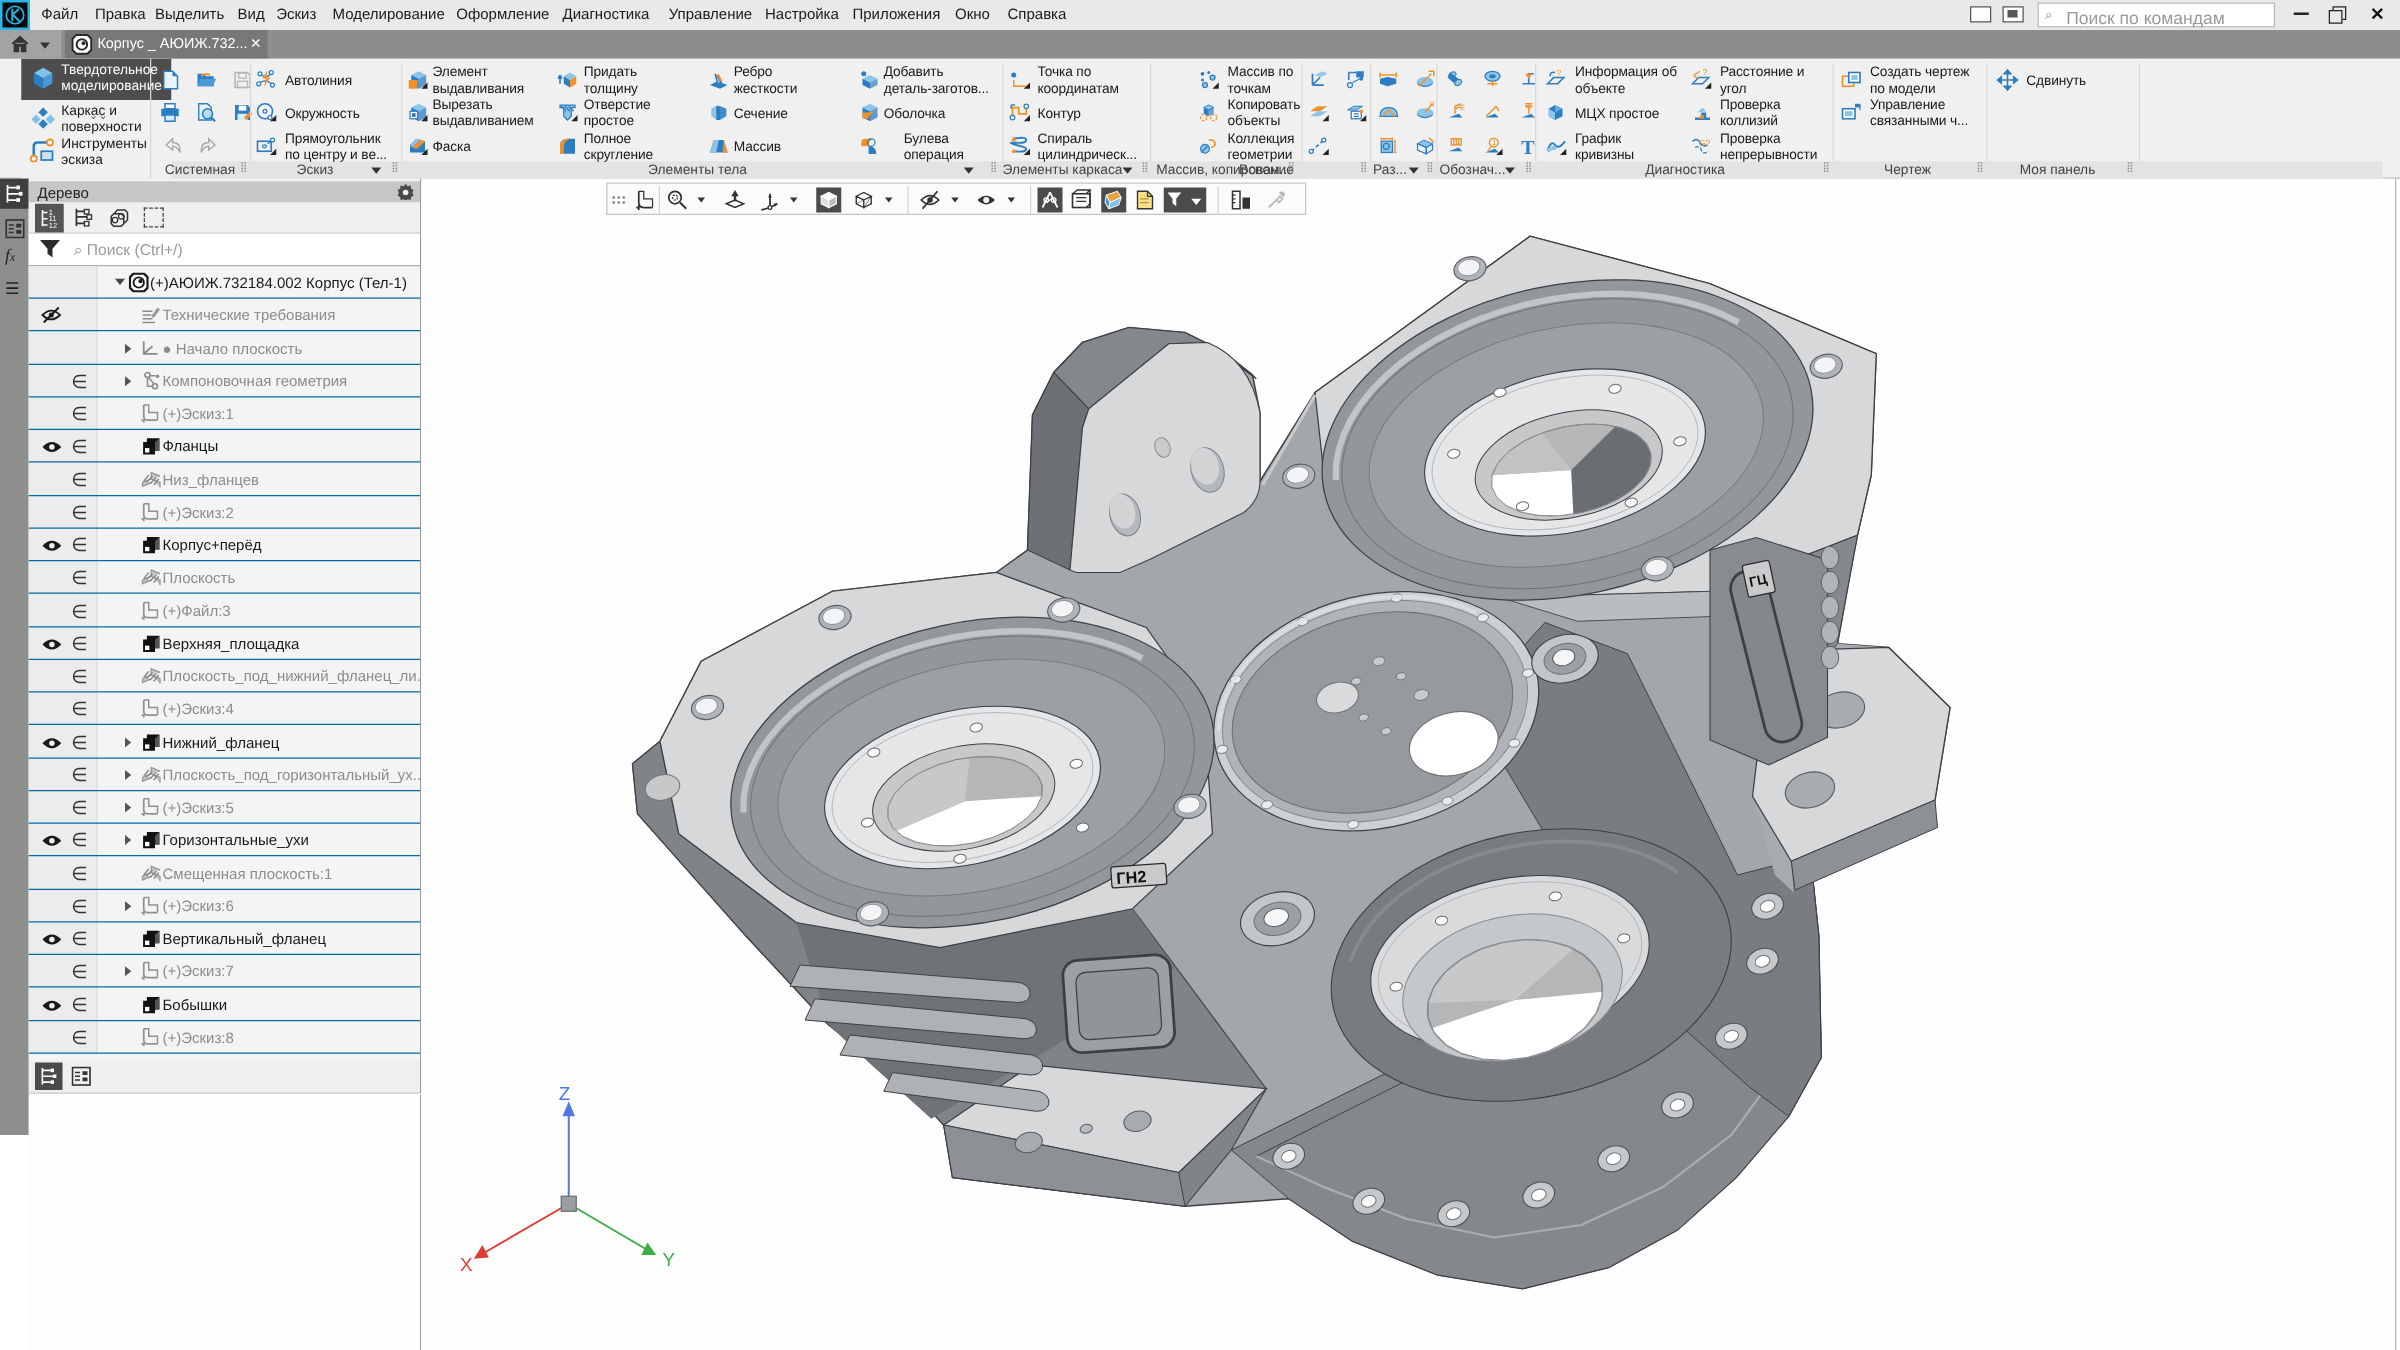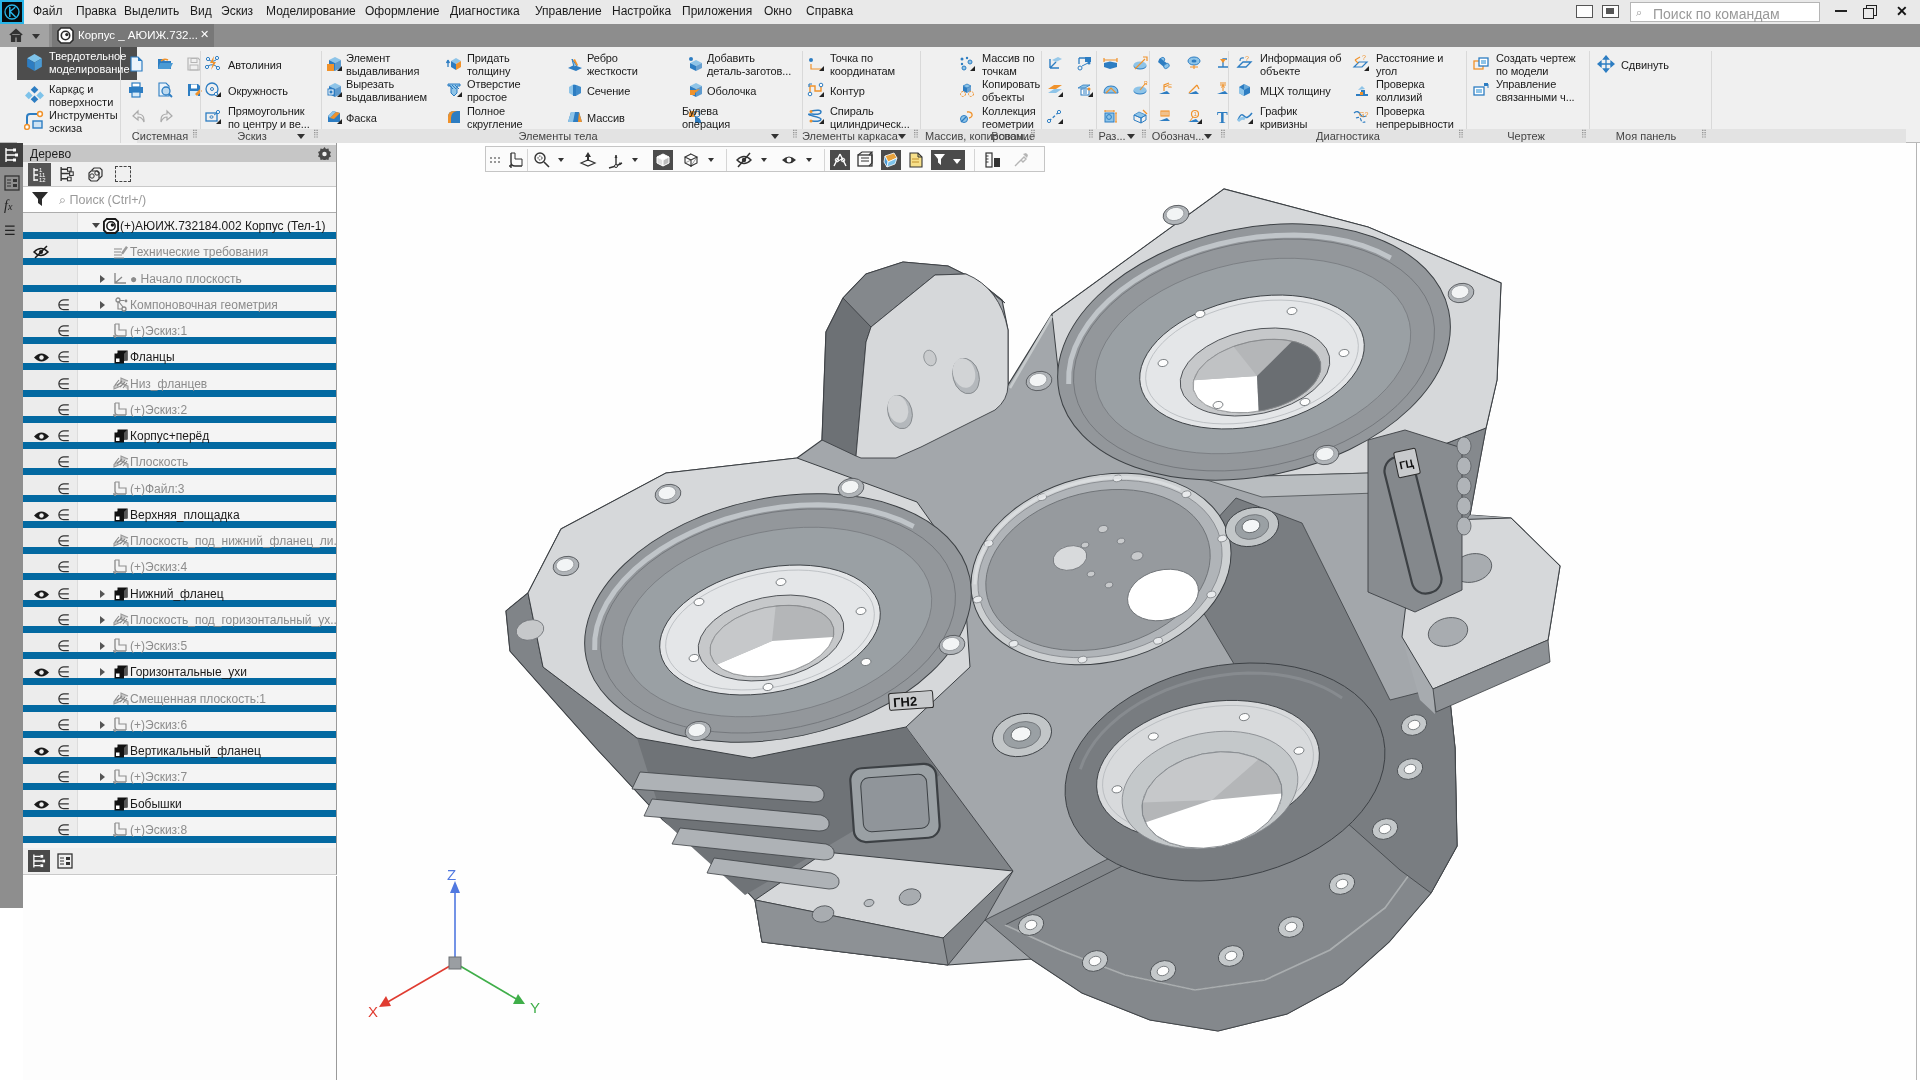--- a/index.html
+++ b/index.html
@@ -27,21 +27,21 @@
 #mode1{position:absolute;left:0;top:0;width:120px;height:33px;background:#4d4d4d;color:#fff;}
 .modetxt{position:absolute;left:32px;top:3px;line-height:12.5px;}
 
 #lstrip{position:absolute;left:0;top:143px;width:23px;height:765px;background:#8e8e8e;}
 
 #treepanel{position:absolute;left:23px;top:143px;width:314px;height:705px;background:#f4f4f4;border-right:1px solid #9a9a9a;}
 #treehdr{position:absolute;left:0;top:2px;width:313px;height:17px;background:#c6c6c6;color:#222;font-size:12px;}
 #treetools{position:absolute;left:0;top:19px;width:313px;height:25px;background:#f0f0f0;border-bottom:1px solid #c9c9c9;}
 #searchrow{position:absolute;left:0;top:44px;width:313px;height:26px;background:#fff;border-bottom:1px solid #adadad;}
 #treerows{position:absolute;left:0;top:70px;width:313px;height:630px;}
-.trow{position:absolute;left:0;width:313px;height:26px;border-bottom:7px solid #0369a1;font-size:12px;color:#8c8c8c;}
+.trow{position:absolute;left:0;width:313px;height:26px;border-bottom:1px solid #0369a1;font-size:12px;color:#8c8c8c;}
 .trow .lbl{position:absolute;top:6px;white-space:nowrap;}
 .dark{color:#1a1a1a;}
 .eyecol{position:absolute;left:0;top:0;width:55px;height:630px;background:#ececec;border-right:1px solid #dcdcdc;}
 .elem{position:absolute;left:34px;top:4px;font-size:15px;color:#333;font-family:"Liberation Serif",serif;}
 .exparr{position:absolute;width:0;height:0;border-top:4px solid transparent;border-bottom:4px solid transparent;border-left:5px solid #555;top:9px;}
 #treebottom{position:absolute;left:23px;top:848px;width:314px;height:27px;background:#efefef;border-right:1px solid #9a9a9a;border-bottom:1px solid #c9c9c9;}
 #paramspanel{position:absolute;left:23px;top:876px;width:314px;height:204px;background:#fdfdfd;border-right:1px solid #9a9a9a;}
 
 #viewport{position:absolute;left:337px;top:143px;width:1580px;height:937px;background:#fefefe;border-right:1px solid #b5b5b5;}
 #vtoolbar{position:absolute;left:148px;top:3px;width:560px;height:26px;background:#fbfbfb;border:1px solid #c5c5c5;}
@@ -280,21 +280,21 @@
         <path d="M4 10 L9 12 L14 8" fill="#f0922b"></path>
         <rect x="4" y="9" width="5" height="5" fill="#f0922b"></rect>
       </svg>
   <div class="rlbl" style="left:707px;top:38px">Оболочка</div>
   <svg class="ricon" style="left:686px;top:61px" width="18" height="18" viewBox="0 0 18 18">
         <path d="M3 6 Q3 3 6 3 L12 3 Q9 5 9 8 L9 9 L3 9 Z" fill="#f0922b"></path>
         <path d="M15 15 Q15 9 9 9 L9 15 Z" fill="#2d7dc2"></path>
         <path d="M9 9 a6 6 0 0 1 6 6 L9 15 Z" fill="#2d7dc2"></path>
         <circle cx="11" cy="6" r="3" fill="none" stroke="#2d7dc2"></circle>
       </svg>
-  <div class="rlbl" style="left:682px;top:58px">Булева<br>операция</div>
+  <div class="rlbl" style="left:723px;top:58px">Булева<br>операция</div>
   <div class="glabel" style="left:478px;width:160px">Элементы тела</div>
   <div class="garr" style="left:771px"></div>
   <div class="grip" style="left:792px">⣿</div>
   <div class="rsep" style="left:802px"></div>
   <svg class="ricon" style="left:807px;top:8px" width="18" height="18" viewBox="0 0 18 18">
         <circle cx="4" cy="5" r="2" fill="#2d7dc2"></circle>
         <path d="M4 9 L4 14 L14 14" stroke="#f0922b" stroke-width="1.2" fill="none"></path>
         <path d="M12 16 L17 16 L17 11 Z" fill="#222"></path>
       </svg>
   <div class="rlbl" style="left:830px;top:5px">Точка по<br>координатам</div>
@@ -460,21 +460,21 @@
         <path d="M2 12 L7 7 L15 7 L10 12 Z" fill="none" stroke="#2d7dc2" stroke-width="1.3"></path>
         <path d="M4 6 Q4 2 8 3" fill="none" stroke="#2d7dc2" stroke-width="1.2"></path>
         <text x="9" y="6" font-size="7" fill="#f0922b">?</text>
       </svg>
   <div class="rlbl" style="left:1260px;top:5px">Информация об<br>объекте</div>
   <svg class="ricon" style="left:1236px;top:34px" width="18" height="18" viewBox="0 0 18 18">
         <path d="M3 6 L8 3 L14 6 L14 12 L8 15 L3 12 Z" fill="#2d7dc2"></path>
         <path d="M3 6 L8 9 L8 15 L3 12 Z" fill="#8ec4e8"></path>
         <path d="M8 3 L8 9 L14 6 Z" fill="#8ec4e8" opacity=".6"></path>
       </svg>
-  <div class="rlbl" style="left:1260px;top:38px">МЦХ толщину</div>
+  <div class="rlbl" style="left:1260px;top:38px">МЦХ простое</div>
   <svg class="ricon" style="left:1236px;top:61px" width="18" height="18" viewBox="0 0 18 18">
         <path d="M2 12 Q5 4 8 8 Q11 12 16 5" stroke="#2d7dc2" stroke-width="1.5" fill="none"></path>
         <path d="M2 13 Q6 9 9 11" stroke="#8ec4e8" stroke-width="3" fill="none"></path>
         <path d="M12 16 L17 16 L17 11 Z" fill="#222"></path>
       </svg>
   <div class="rlbl" style="left:1260px;top:58px">График<br>кривизны</div>
   <svg class="ricon" style="left:1352px;top:8px" width="18" height="18" viewBox="0 0 18 18">
         <path d="M2 12 L7 7 L15 7 L10 12 Z" fill="none" stroke="#2d7dc2" stroke-width="1.2"></path>
         <path d="M3 5 L8 2 M3 5 L6 8" stroke="#f0922b" stroke-width="1.1"></path>
         <text x="10" y="5" font-size="7" fill="#f0922b">?</text>

